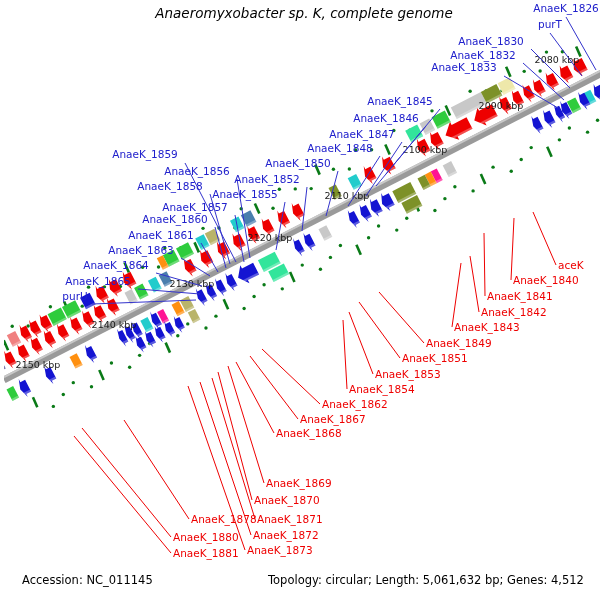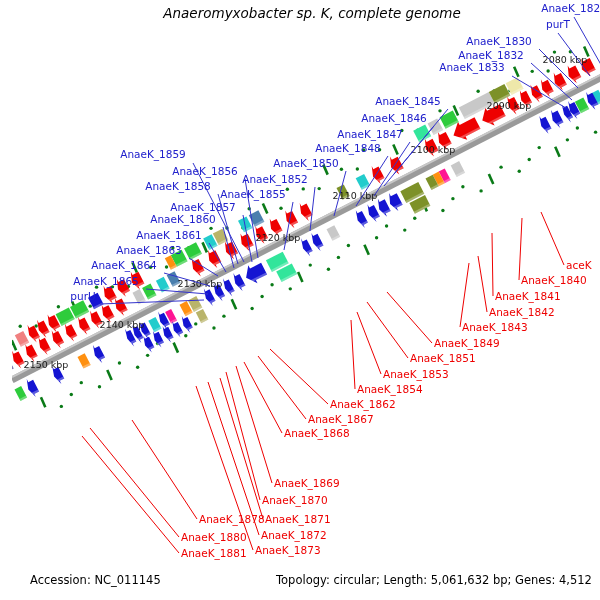--- a/index.html
+++ b/index.html
@@ -3,21 +3,21 @@
 <meta charset="utf-8">
 <style>
   html,body{margin:0;padding:0;}
   body{
     width:600px;height:600px;
     background:#ffffff;
     font-family:"DejaVu Sans", sans-serif;
     overflow:hidden;
     position:relative;
   }
-  #stage{position:absolute;left:12px;top:0;width:548px;height:600px;}
+  #stage{position:absolute;left:4px;top:0;width:548px;height:600px;}
   svg{position:absolute;left:0;top:0;}
 
   .title-text{
     font-family:"DejaVu Sans", sans-serif;
     font-style:italic;
     font-size:13.5px;
     fill:#000000;
   }
   .tick-text{
     font-family:"DejaVu Sans", sans-serif;

